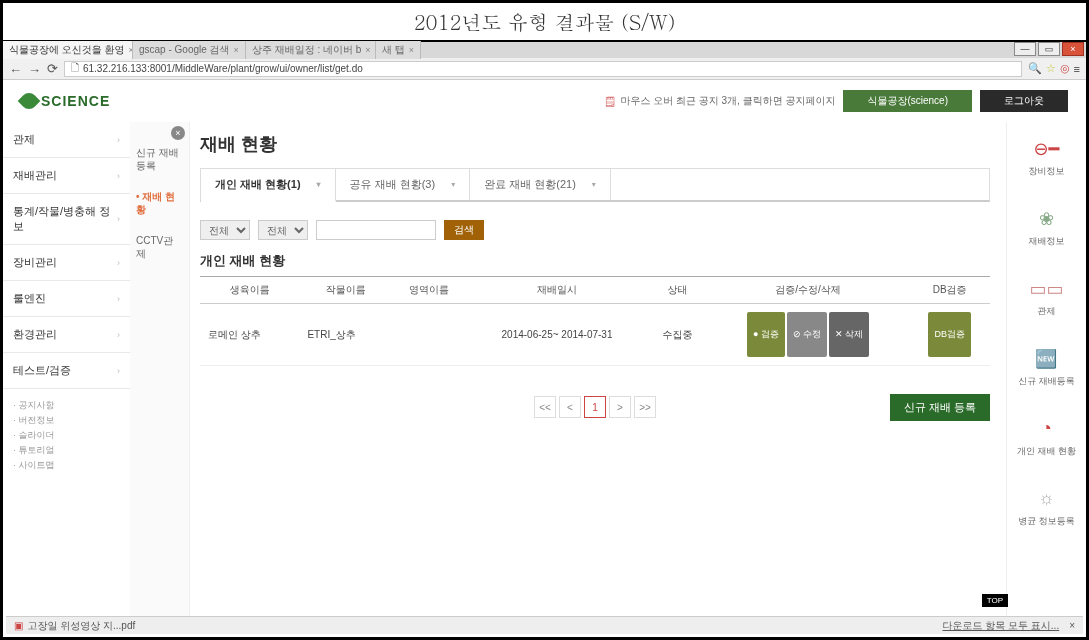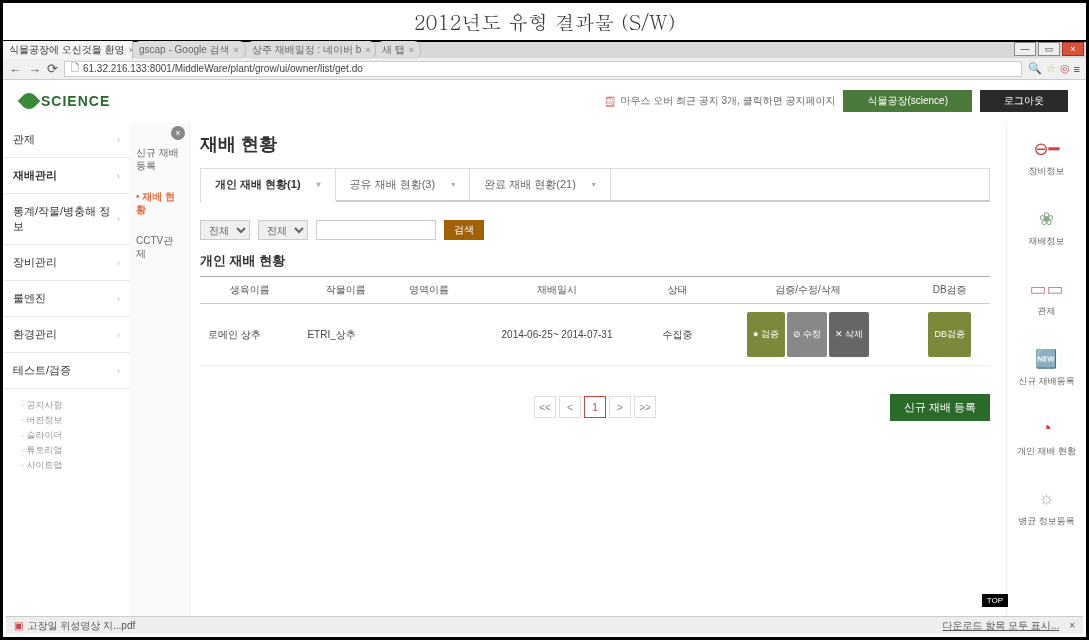--- a/index.html
+++ b/index.html
@@ -1,21 +1,21 @@
 <!DOCTYPE html>
 <html><head>
 <meta charset="utf-8">
 <style>
 * { margin: 0; padding: 0; box-sizing: border-box; }
 body { font-family: "Malgun Gothic", Arial, sans-serif; font-size: 11px; color: #333; background: #fff; width: 1089px; height: 640px; overflow: hidden; border: 3px solid #000; position: relative; }
 .doc-title { text-align: center; font-size: 20px; font-family: "Batang", serif; padding: 4px 0; border-bottom: 2px solid #000; }
 .browser-chrome { background: #e8e8e8; }
 .tabs-row { display: flex; align-items: center; height: 16px; background: #d8d8d8; font-size: 10px; position: relative; }
 .browser-tab { display: flex; align-items: center; padding: 0 6px; height: 18px; background: #f5f5f5; border-right: 1px solid #bbb; gap: 4px; max-width: 130px; white-space: nowrap; overflow: hidden; }
-.browser-tab.off { background: #ddd; color: #666; border-radius: 7px; }
+.browser-tab.off { background: #ddd; color: #666; }
 .tab-x { color: #888; font-size: 9px; }
 .win-controls { position: absolute; right: 2px; top: 0; display: flex; gap: 2px; }
 .win-btn { width: 22px; height: 14px; font-size: 9px; display: flex; align-items: center; justify-content: center; border: 1px solid #888; background: #eee; }
 .win-close { background: #d9533b; color: #fff; border-color: #a03020; }
 .addr-row { display: flex; align-items: center; height: 22px; padding: 0 6px; gap: 6px; background: #f0f0f0; border-bottom: 1px solid #ccc; }
 .nav-btn { color: #555; font-size: 13px; cursor: pointer; }
 .addr-bar { flex: 1; height: 16px; border: 1px solid #ccc; background: #fff; padding: 0 6px; font-size: 10px; color: #444; display: flex; align-items: center; gap: 4px; }
 .addr-icons { display: flex; gap: 4px; align-items: center; }
 .addr-icons span { font-size: 11px; }
 
@@ -25,22 +25,22 @@
 .header-right { display: flex; align-items: center; gap: 8px; font-size: 10px; }
 .header-notice { color: #666; display: flex; align-items: center; gap: 4px; }
 .header-btn { padding: 4px 24px; font-size: 10px; color: #fff; }
 .btn-green { background: #4a7a3a; }
 .btn-dark { background: #2a2a2a; }
 
 .main-row { display: flex; height: 497px; }
 .sidebar { width: 127px; background: #fff; }
 .side-item { padding: 10px 10px; border-bottom: 1px solid #e8e8e8; display: flex; justify-content: space-between; align-items: center; color: #333; font-size: 11px; cursor: pointer; }
 .side-item .chev { color: #bbb; font-size: 9px; }
-.side-item.bold { font-weight: bold; }
-.side-footer { padding: 8px 18px; font-size: 9px; color: #999; }
+.side-item.bold { font-weight: normal; }
+.side-footer { padding: 8px 10px; font-size: 9px; color: #999; }
 .side-footer div { margin: 2px 0; }
 
 .sub-sidebar { width: 60px; background: #fafafa; border-right: 1px solid #eee; padding: 6px 6px; font-size: 10px; position: relative; }
 .sub-close { position: absolute; right: 4px; top: 4px; width: 14px; height: 14px; background: #888; color: #fff; border-radius: 50%; font-size: 9px; display: flex; align-items: center; justify-content: center; cursor: pointer; }
 .sub-item { margin: 18px 0 12px; color: #666; cursor: pointer; line-height: 1.3; }
 .sub-item.active { color: #e07040; font-weight: bold; }
 .sub-item.active::before { content: "• "; color: #e07040; }
 
 .content { flex: 1; padding: 10px 16px 10px 10px; overflow: hidden; }
 .breadcrumb { font-size: 10px; color: #888; padding: 4px 0 8px; border-bottom: 1px solid #eee; margin-bottom: 8px; }

